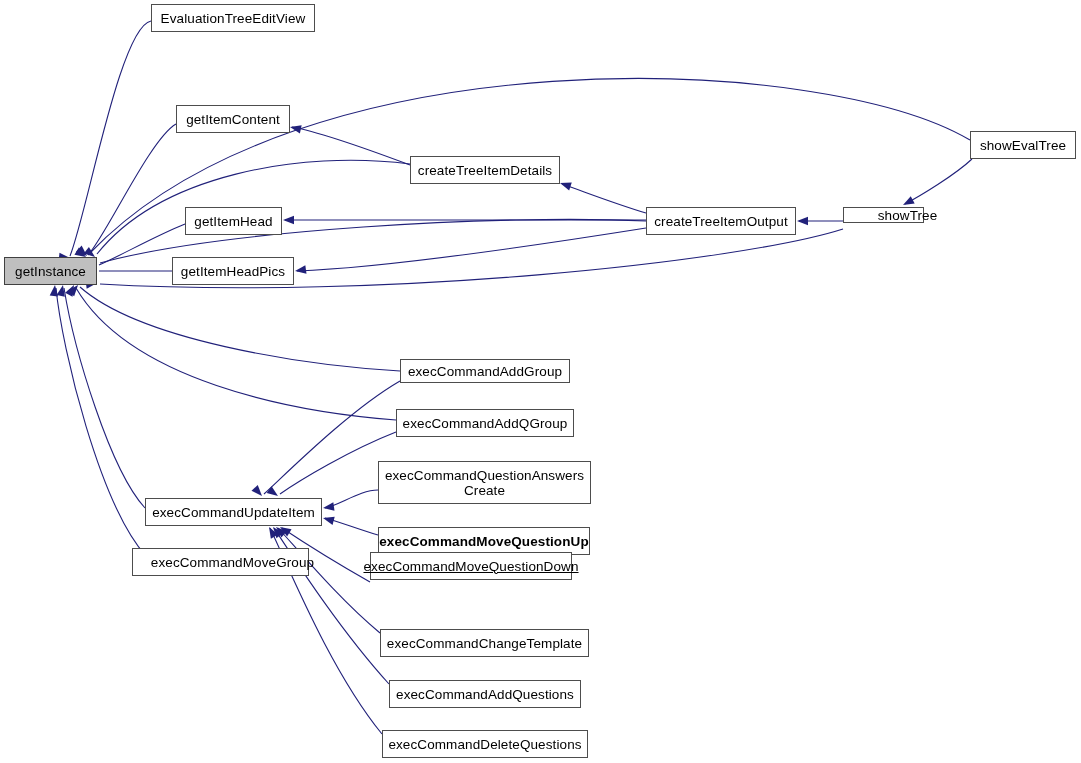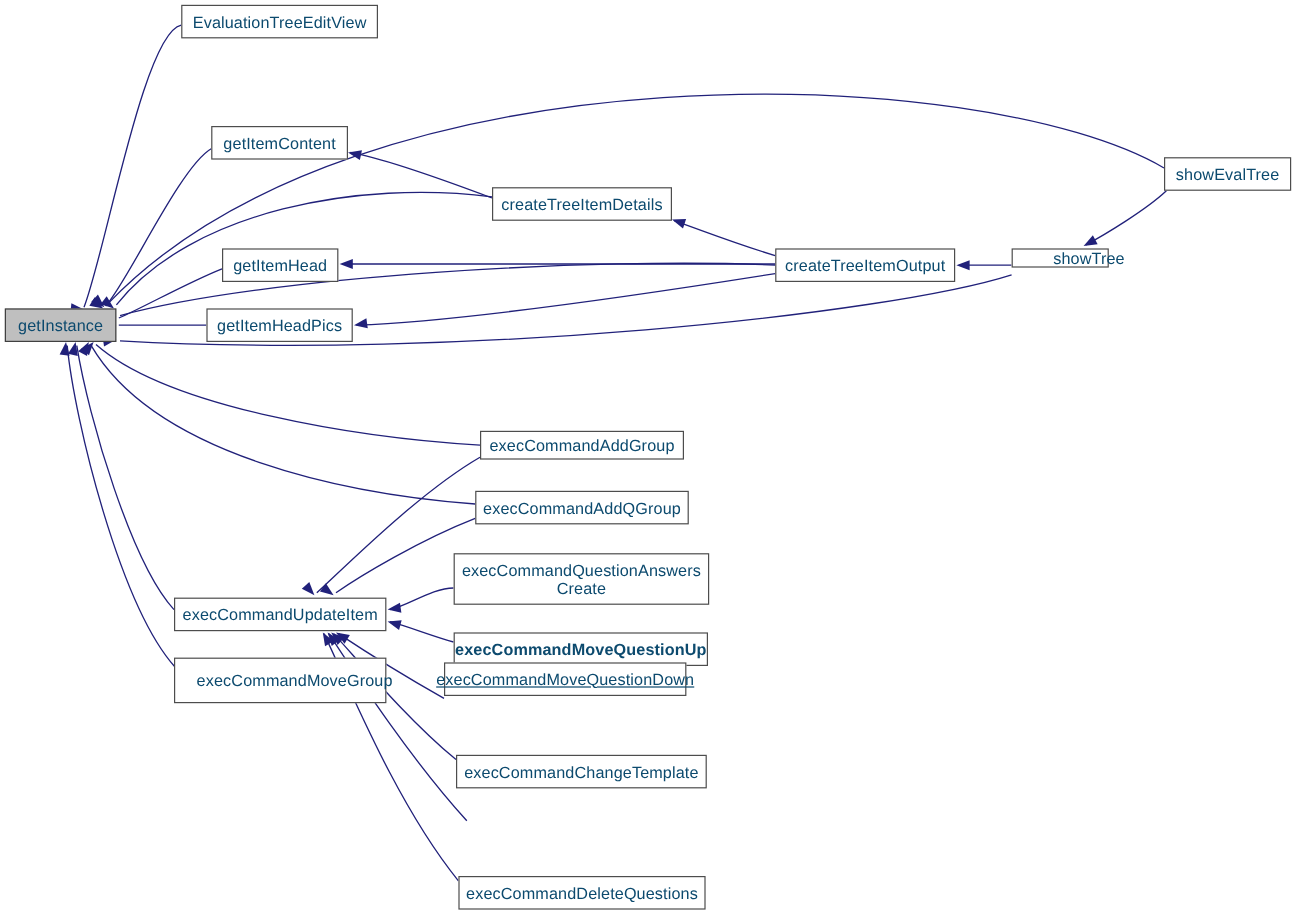--- a/index.html
+++ b/index.html
@@ -20,21 +20,21 @@
     left: 0;
     top: 0;
     width: 1081px;
     height: 763px;
   }
   .node {
     position: absolute;
     box-sizing: border-box;
     border: 1px solid #4d4d4d;
     background: #ffffff;
-    color: #0c4a6e;
+    color: #000000;
     font-size: 13.5px;
     line-height: 15px;
     display: flex;
     align-items: center;
     justify-content: center;
     text-align: center;
     white-space: pre-line;
     letter-spacing: 0.1px;
     z-index: 2;
   }
@@ -109,17 +109,18 @@
     <div class="node" style="left: 410px; top: 156px; width: 150px; height: 28px;">createTreeItemDetails</div>
     <div class="node" style="left: 646px; top: 207px; width: 150px; height: 28px;">createTreeItemOutput</div>
     <div class="node" style="left: 843px; top: 207px; width: 81px; height: 16px; padding-left: 48px;">showTree</div>
     <div class="node" style="left: 970px; top: 131px; width: 106px; height: 28px;">showEvalTree</div>
     <div class="node" style="left: 400px; top: 359px; width: 170px; height: 24px;">execCommandAddGroup</div>
     <div class="node" style="left: 396px; top: 409px; width: 178px; height: 28px;">execCommandAddQGroup</div>
     <div class="node" style="left: 378px; top: 461px; width: 213px; height: 43px;">execCommandQuestionAnswers
 Create</div>
     <div class="node" style="left: 145px; top: 498px; width: 177px; height: 28px;">execCommandUpdateItem</div>
     <div class="node" style="left: 378px; top: 527px; width: 212px; height: 28px; font-weight: bold;">execCommandMoveQuestionUp</div>
-    <div class="node" style="left: 145px; top: 548px; width: 177px; height: 38px; padding-left: 24px;">execCommandMoveGroup</div>
+    <div class="node" style="left: 132px; top: 548px; width: 177px; height: 28px; padding-left: 24px;">execCommandMoveGroup</div>
     <div class="node" style="left: 370px; top: 552px; width: 202px; height: 28px; text-decoration: underline;">execCommandMoveQuestionDown</div>
     <div class="node" style="left: 380px; top: 629px; width: 209px; height: 28px;">execCommandChangeTemplate</div>
+    <div class="node" style="left: 389px; top: 680px; width: 192px; height: 28px;">execCommandAddQuestions</div>
     <div class="node" style="left: 382px; top: 730px; width: 206px; height: 28px;">execCommandDeleteQuestions</div>
   </div>
 
 </body></html>

